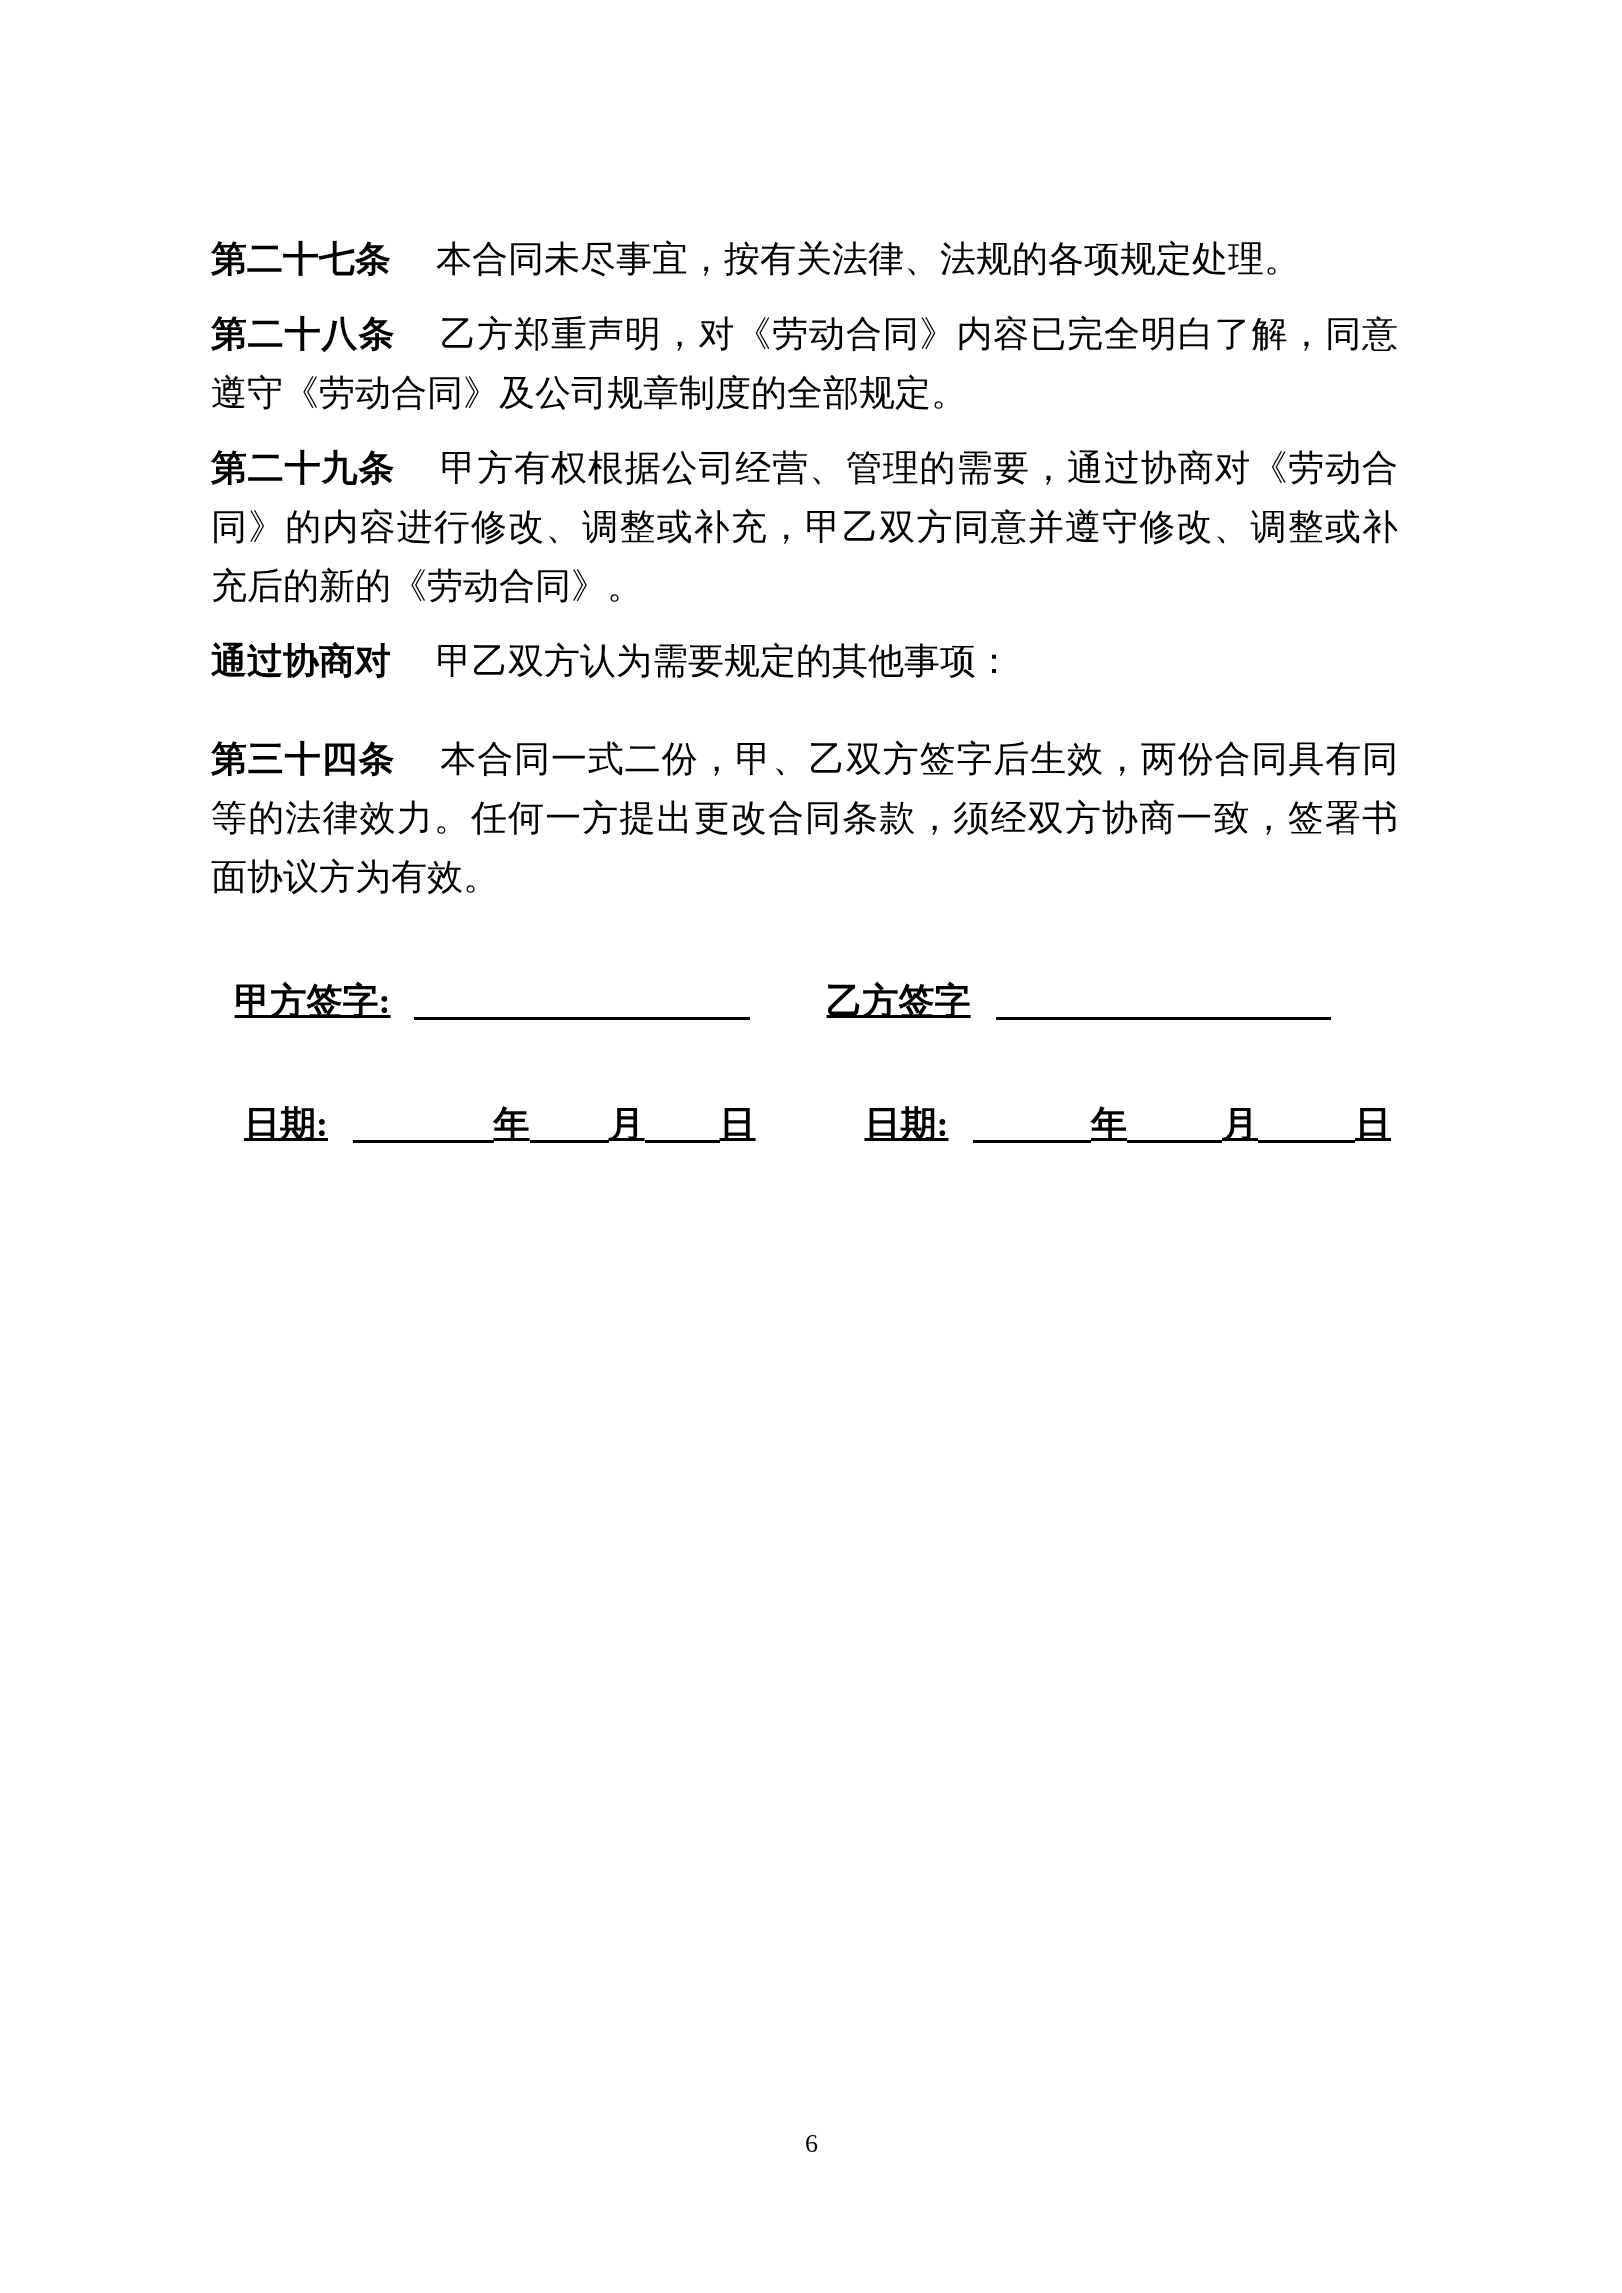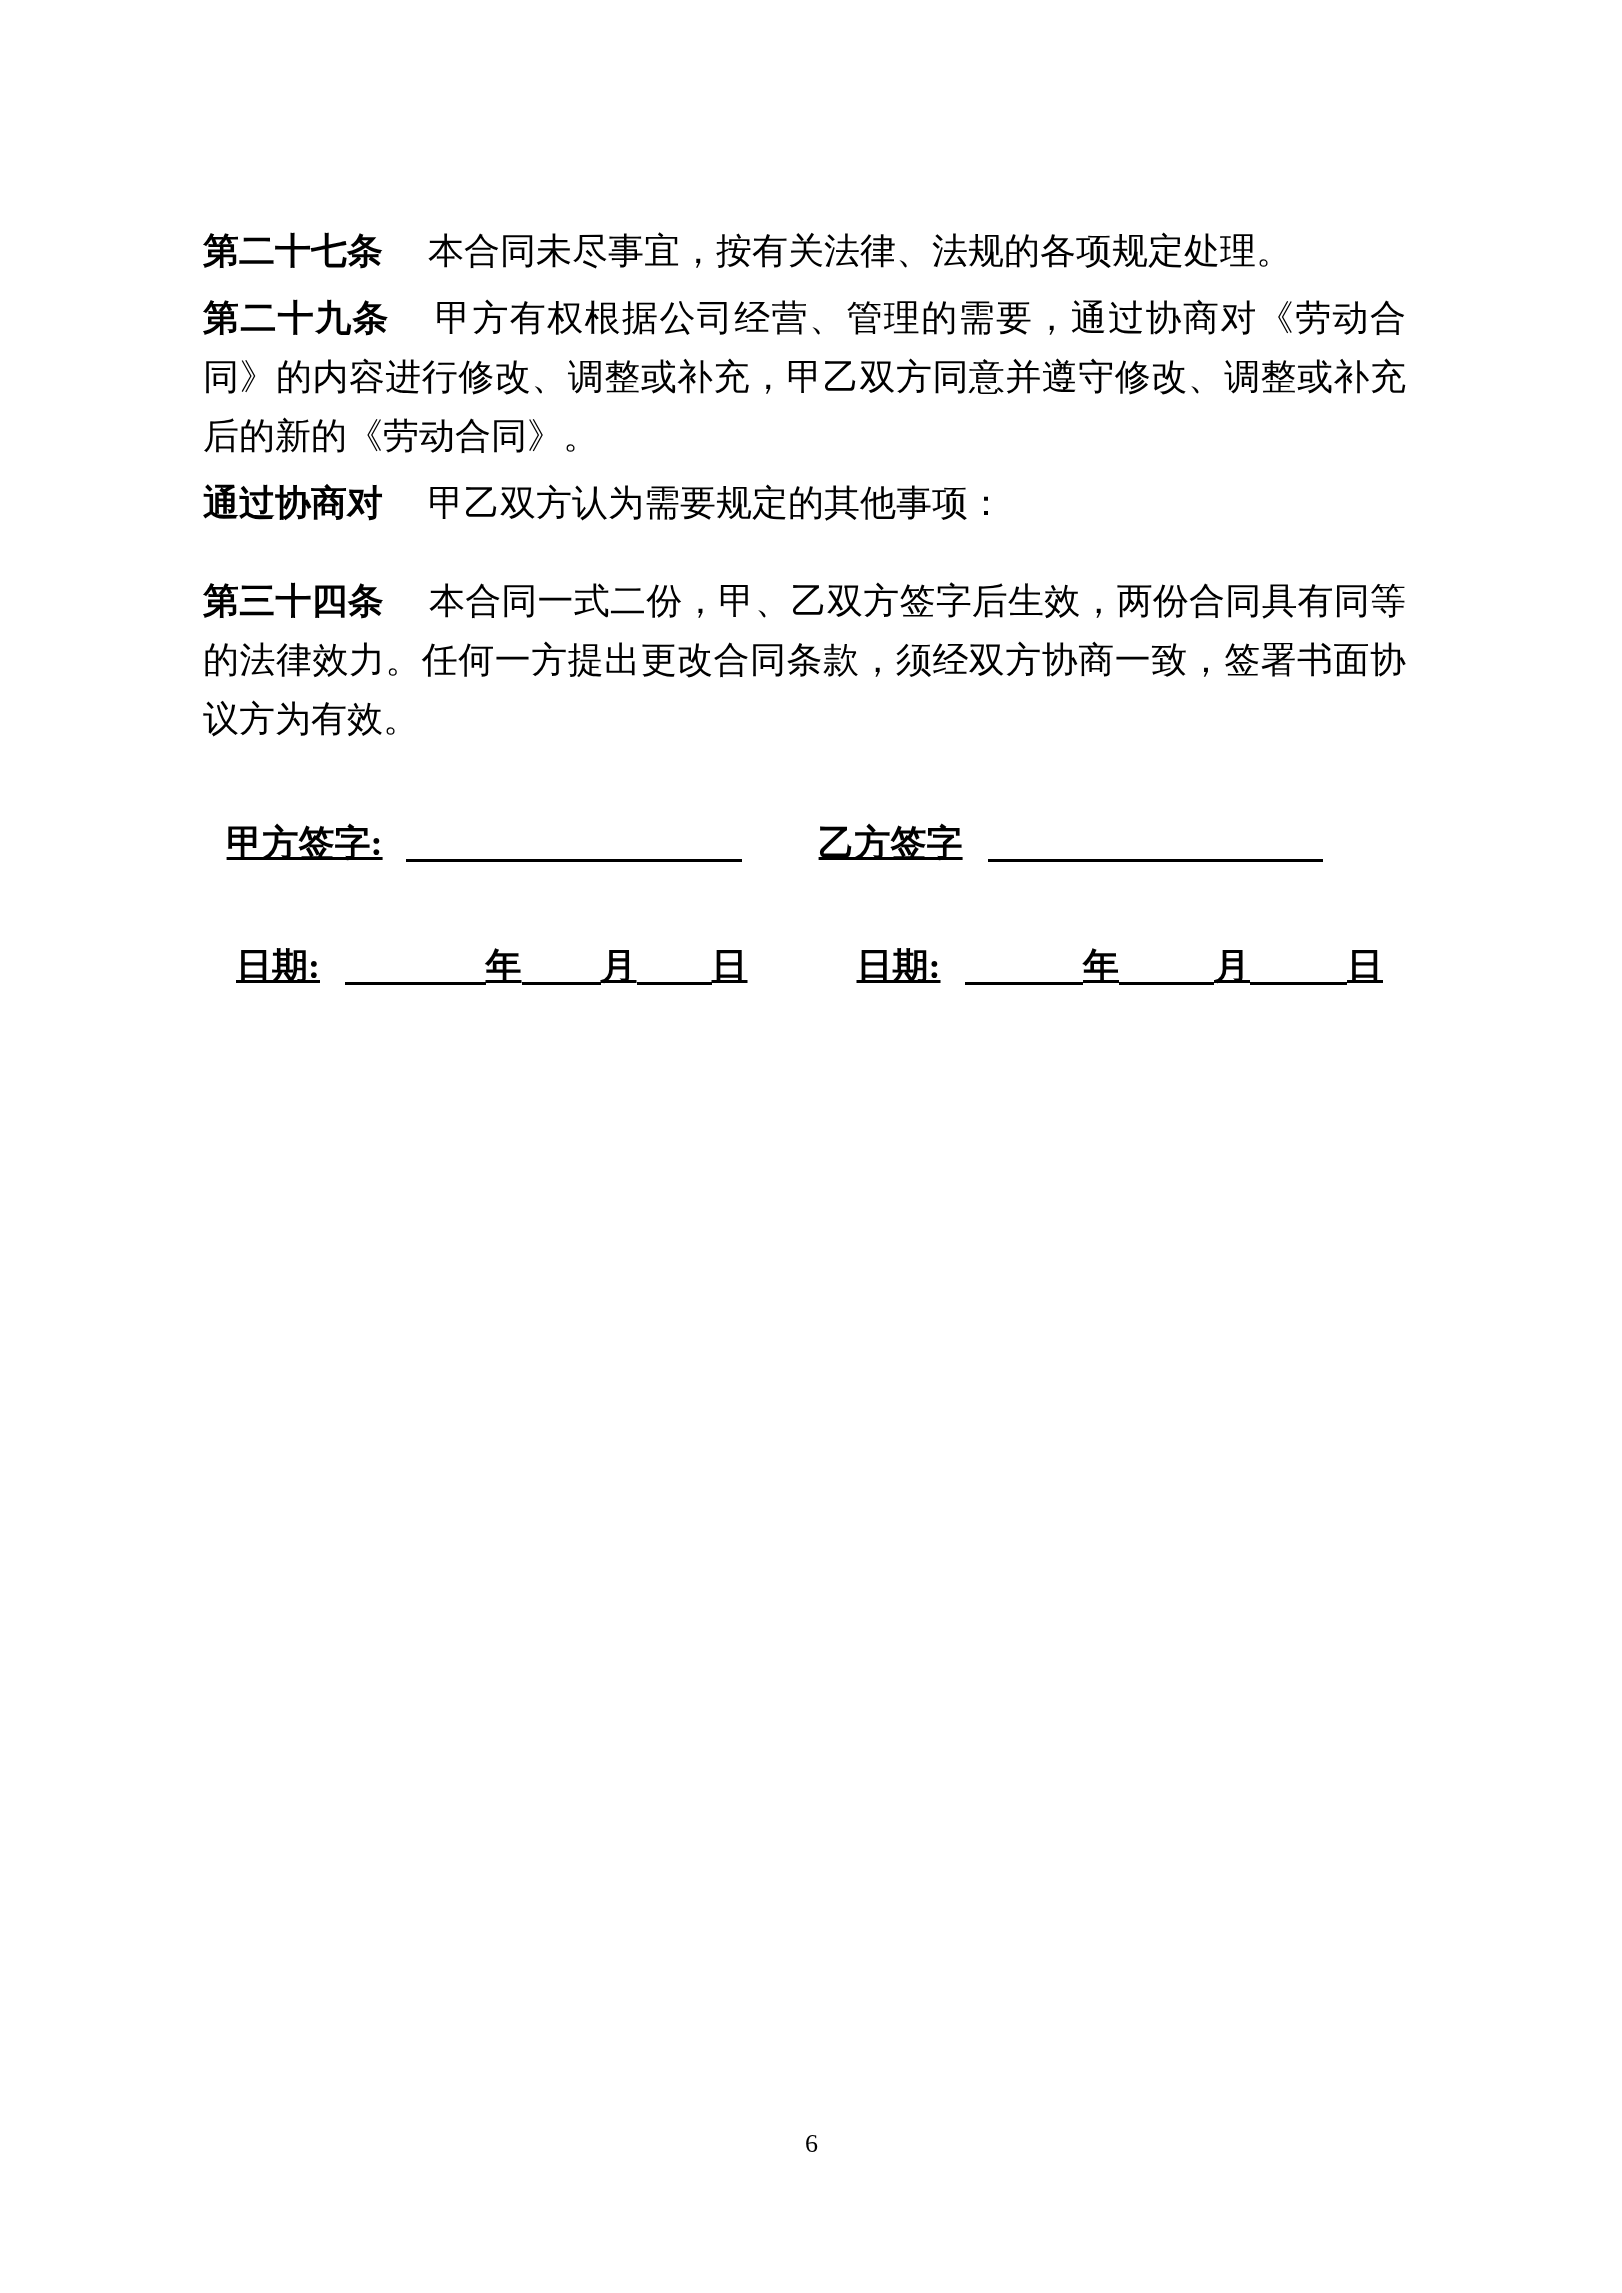--- a/index.html
+++ b/index.html
@@ -14,21 +14,21 @@
     overflow: hidden;
     color: #000000;
     font-family: "Liberation Serif", "DejaVu Serif", serif;
   }
   .doc {
     padding: 214px 209px 0 195px;
     font-size: 36px;
     line-height: 59px;
   }
   .doc p {
-    margin: 8px;
+    margin: 16px;
   }
   p.article {
     text-align: justify;
     text-justify: inter-character;
   }
   .article-prefix {
     font-weight: bold;
     margin-right: 45px;
   }
   p.gap-before {
@@ -83,20 +83,21 @@
     line-height: 36px;
   }
 </style>
 </head>
 <body>
 
 <div class="doc">
 
   <p class="article"><b class="article-prefix">第二十七条</b><span>本合同未尽事宜，按有关法律、法规的各项规定处理。</span></p>
 
+  <p class="article"><b class="article-prefix">第二十八条</b><span>乙方郑重声明，对《劳动合同》内容已完全明白了解，同意遵守《劳动合同》及公司规章制度的全部规定。</span></p>
 
   <p class="article"><b class="article-prefix">第二十九条</b><span>甲方有权根据公司经营、管理的需要，通过协商对《劳动合同》的内容进行修改、调整或补充，甲乙双方同意并遵守修改、调整或补充后的新的《劳动合同》。</span></p>
 
   <p class="article"><b class="article-prefix">通过协商对</b><span>甲乙双方认为需要规定的其他事项：</span></p>
 
   <p class="article gap-before"><b class="article-prefix">第三十四条</b><span>本合同一式二份，甲、乙双方签字后生效，两份合同具有同等的法律效力。任何一方提出更改合同条款，须经双方协商一致，签署书面协议方为有效。</span></p>
 
 
 
   <p class="sig-row"><b class="bold-label">甲方签字:</b><span class="blank w370 ml25"></span><b class="bold-label ml85">乙方签字</b><span class="blank w368 ml28"></span></p>

